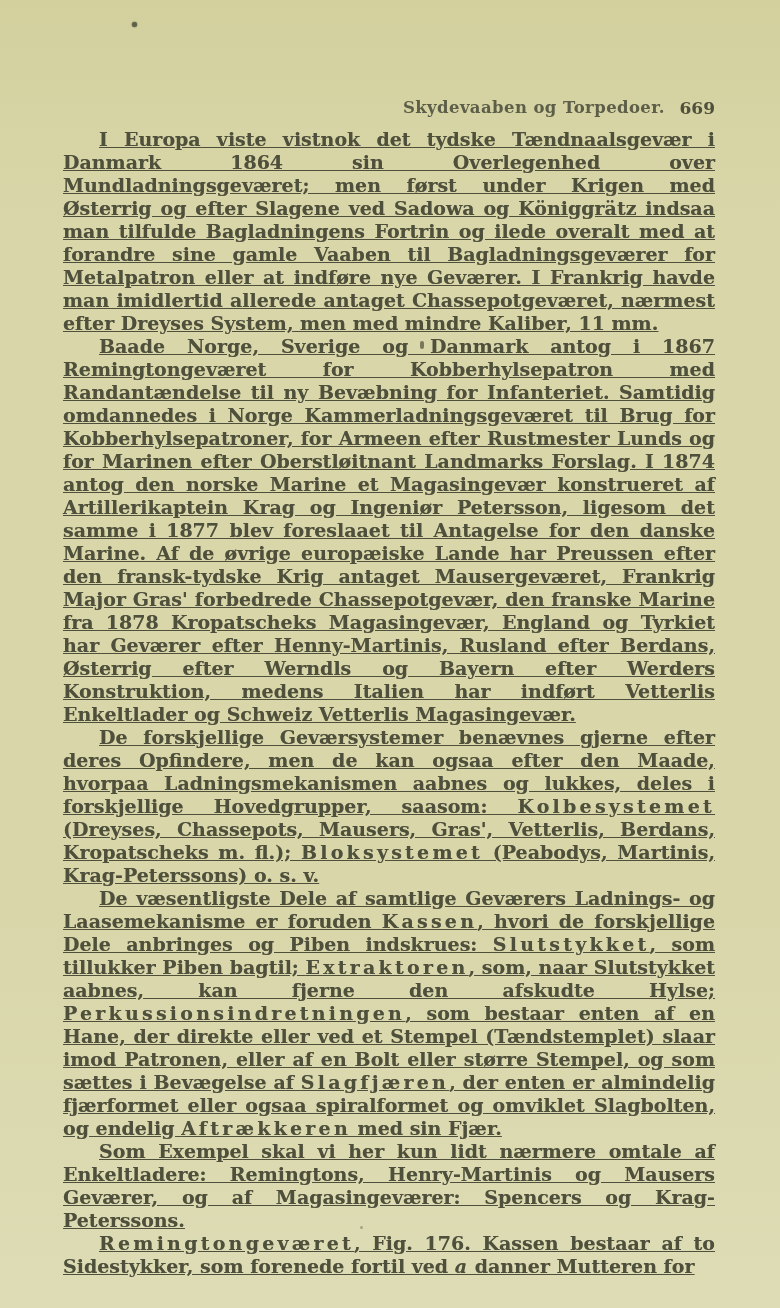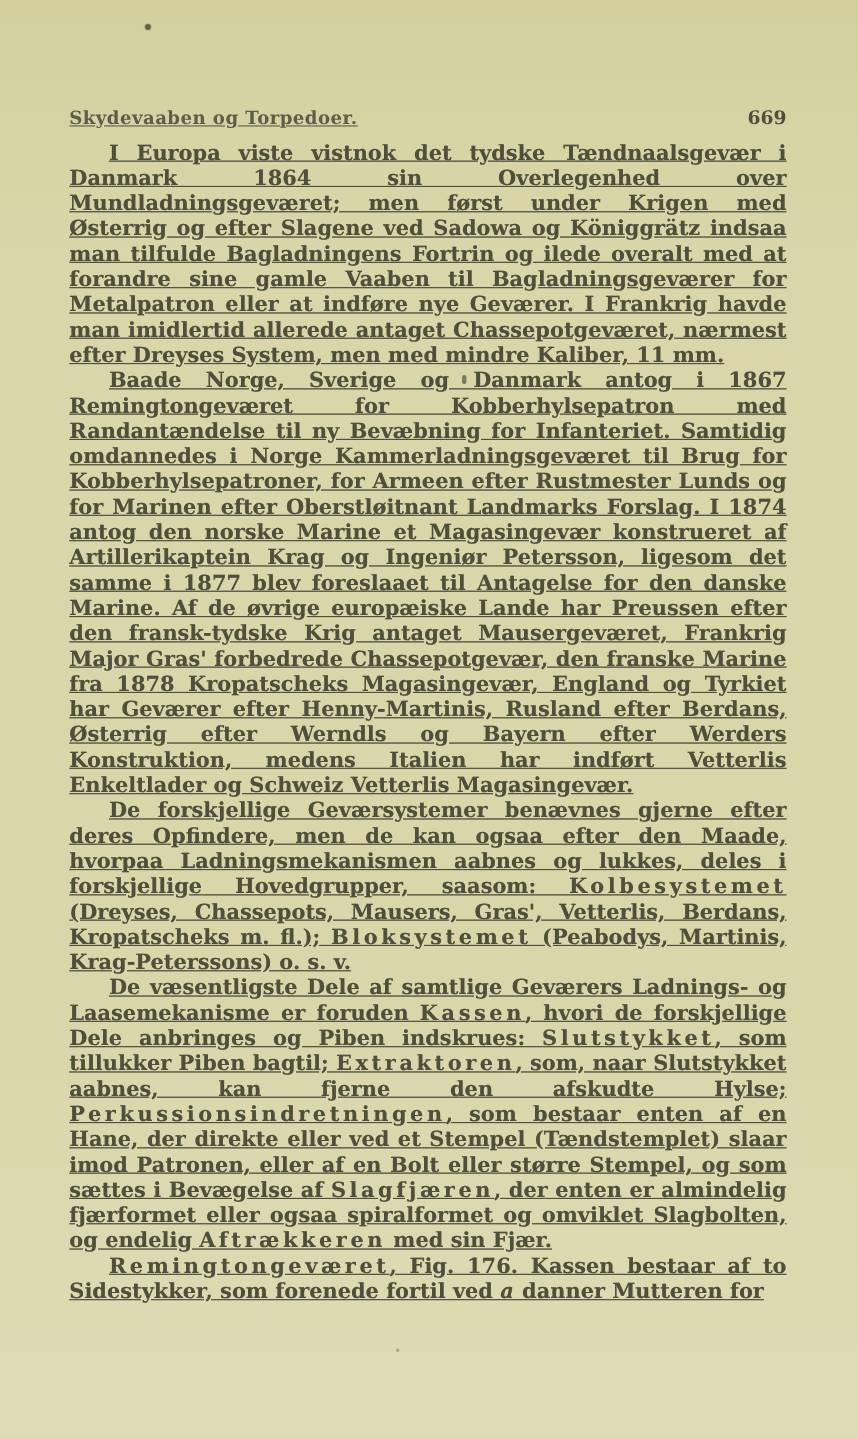--- a/index.html
+++ b/index.html
@@ -21,26 +21,25 @@
     overflow:hidden;
     background:linear-gradient(180deg,var(--paper-top) 0%,var(--paper) 18%,var(--paper) 70%,var(--paper-bottom) 100%);
   }
   .running-head{
     position:absolute;
     left:63px;top:98px;width:652px;
     color:var(--ink-light);
   }
   .head-title{
     display:block;
-    text-align:left;
+    text-align:right;
     padding-right:50px;
     font-size:16.5px;
     font-weight:bold;
     letter-spacing:0.4px;
-    text-decoration:underline;
   }
   .page-number{
     position:absolute;
     right:0;top:0;
     font-size:17px;
     font-weight:bold;
     color:var(--ink);
   }
   .text-block{
     position:absolute;
@@ -80,16 +79,17 @@
   <div class="running-head">
     <span class="head-title">Skydevaaben og Torpedoer.</span>
     <span class="page-number">669</span>
   </div>
 
   <div class="text-block">
       <p class="para"><span>I Europa viste vistnok det tydske Tændnaalsgevær i Danmark 1864 sin Overlegenhed over Mundladningsgeværet; men først under Krigen med Østerrig og efter Slagene ved Sadowa og Königgrätz indsaa man tilfulde Bagladningens Fortrin og ilede overalt med at forandre sine gamle Vaaben til Bagladningsgeværer for Metalpatron eller at indføre nye Geværer. I Frankrig havde man imidlertid allerede antaget Chassepotgeværet, nærmest efter Dreyses System, men med mindre Kaliber, 11 mm.</span></p>
       <p class="para"><span>Baade Norge, Sverige og Danmark antog i 1867 Remingtongeværet for Kobberhylsepatron med Randantændelse til ny Bevæbning for Infanteriet. Samtidig omdannedes i Norge Kammerladningsgeværet til Brug for Kobberhylsepatroner, for Armeen efter Rustmester Lunds og for Marinen efter Oberstløitnant Landmarks Forslag. I 1874 antog den norske Marine et Magasingevær konstrueret af Artillerikaptein Krag og Ingeniør Petersson, ligesom det samme i 1877 blev foreslaaet til Antagelse for den danske Marine. Af de øvrige europæiske Lande har Preussen efter den fransk-tydske Krig antaget Mausergeværet, Frankrig Major Gras' forbedrede Chassepotgevær, den franske Marine fra 1878 Kropatscheks Magasingevær, England og Tyrkiet har Geværer efter Henny-Martinis, Rusland efter Berdans, Østerrig efter Werndls og Bayern efter Werders Konstruktion, medens Italien har indført Vetterlis Enkeltlader og Schweiz Vetterlis Magasingevær.</span></p>
       <p class="para"><span>De forskjellige Geværsystemer benævnes gjerne efter deres Opfindere, men de kan ogsaa efter den Maade, hvorpaa Ladningsmekanismen aabnes og lukkes, deles i forskjellige Hovedgrupper, saasom: </span><span class="g">Kolbesystemet</span><span> (Dreyses, Chassepots, Mausers, Gras', Vetterlis, Berdans, Kropatscheks m. fl.); </span><span class="g">Bloksystemet</span><span> (Peabodys, Martinis, Krag-Peterssons) o. s. v.</span></p>
       <p class="para"><span>De væsentligste Dele af samtlige Geværers Ladnings- og Laasemekanisme er foruden </span><span class="g">Kassen</span><span>, hvori de forskjellige Dele anbringes og Piben indskrues: </span><span class="g">Slutstykket</span><span>, som tillukker Piben bagtil; </span><span class="g">Extraktoren</span><span>, som, naar Slutstykket aabnes, kan fjerne den afskudte Hylse; </span><span class="g">Perkussionsindretningen</span><span>, som bestaar enten af en Hane, der direkte eller ved et Stempel (Tændstemplet) slaar imod Patronen, eller af en Bolt eller større Stempel, og som sættes i Bevægelse af </span><span class="g">Slagfjæren</span><span>, der enten er almindelig fjærformet eller ogsaa spiralformet og omviklet Slagbolten, og endelig </span><span class="g">Aftrækkeren</span><span> med sin Fjær.</span></p>
+      <p class="para"><span>Som Exempel skal vi her kun lidt nærmere omtale af Enkeltladere: Remingtons, Henry-Martinis og Mausers Geværer, og af Magasingeværer: Spencers og Krag-Peterssons.</span></p>
       <p class="para"><span class="g">Remingtongeværet</span><span>, Fig. 176. Kassen bestaar af to Sidestykker, som forenede fortil ved </span><span class="it">a</span><span> danner Mutteren for</span></p>
     </div>
 
 </div>
 
 </body></html>

